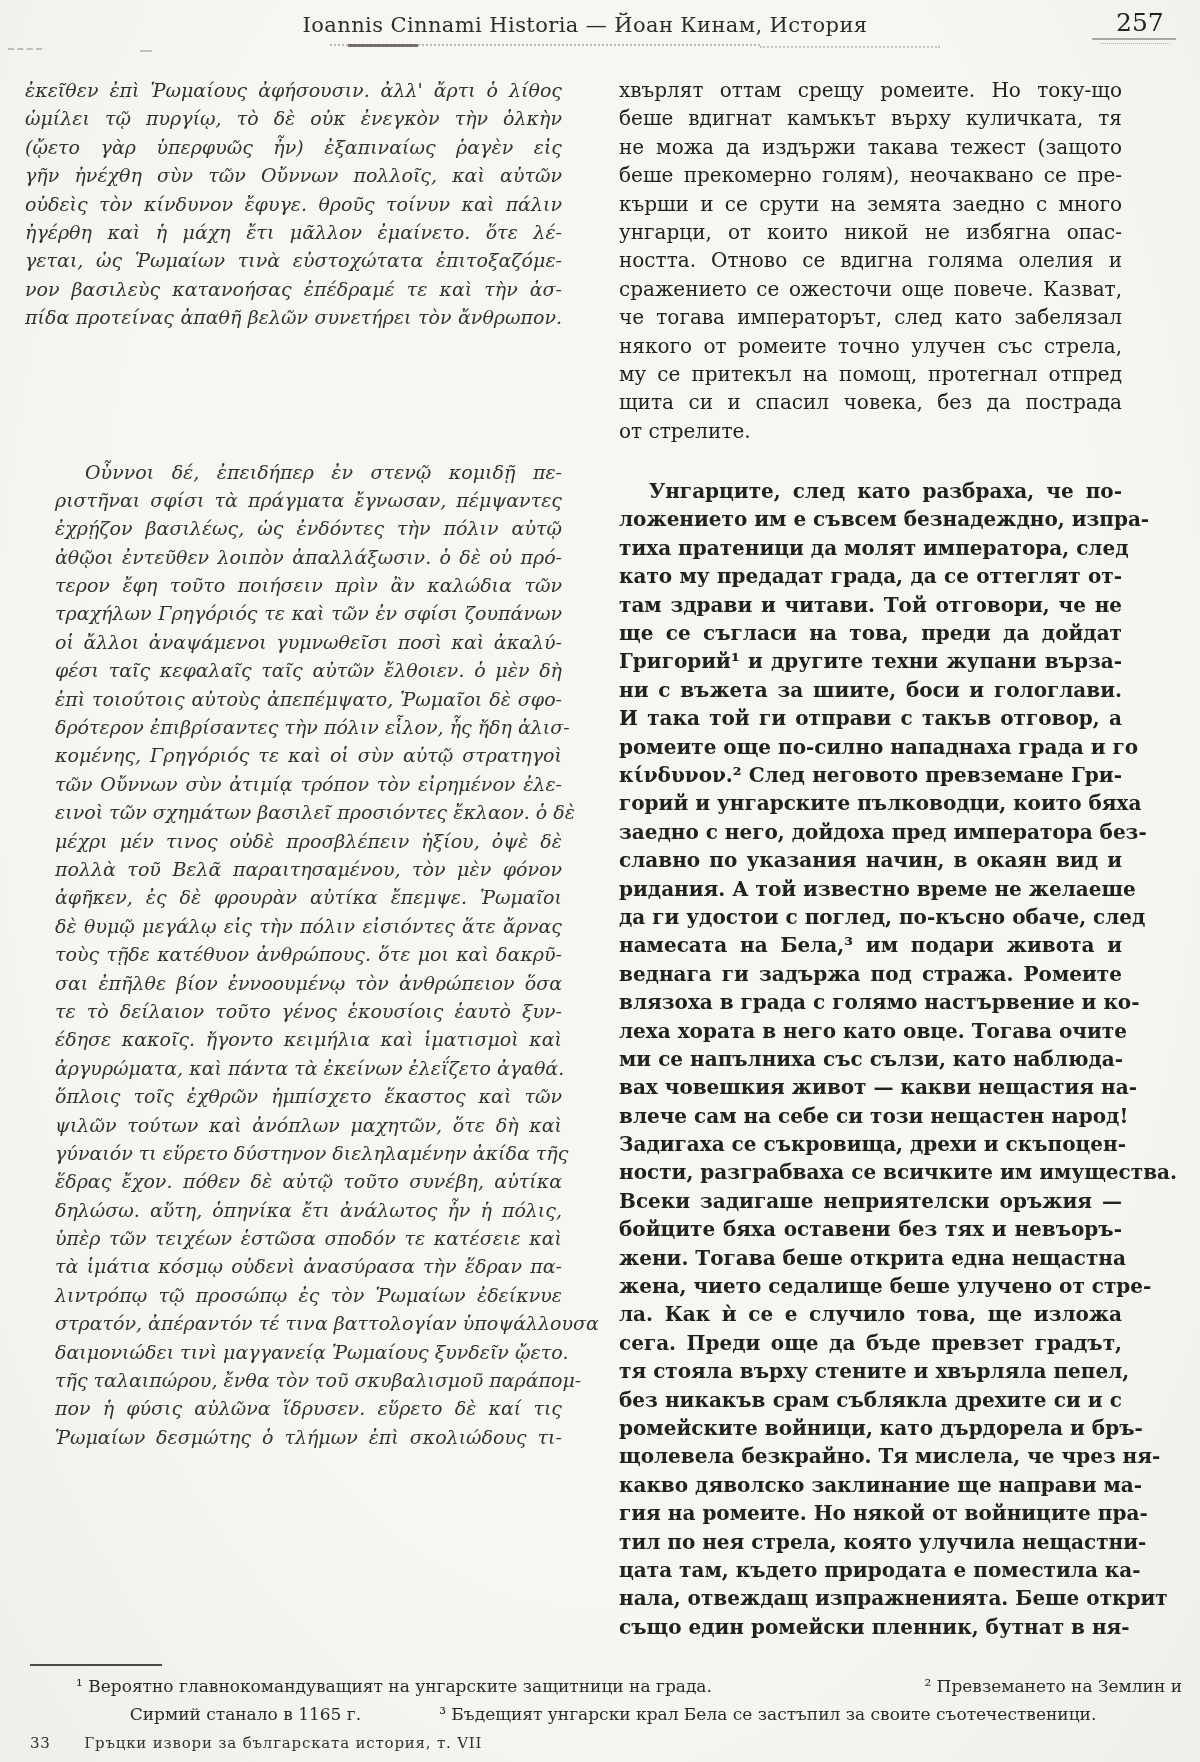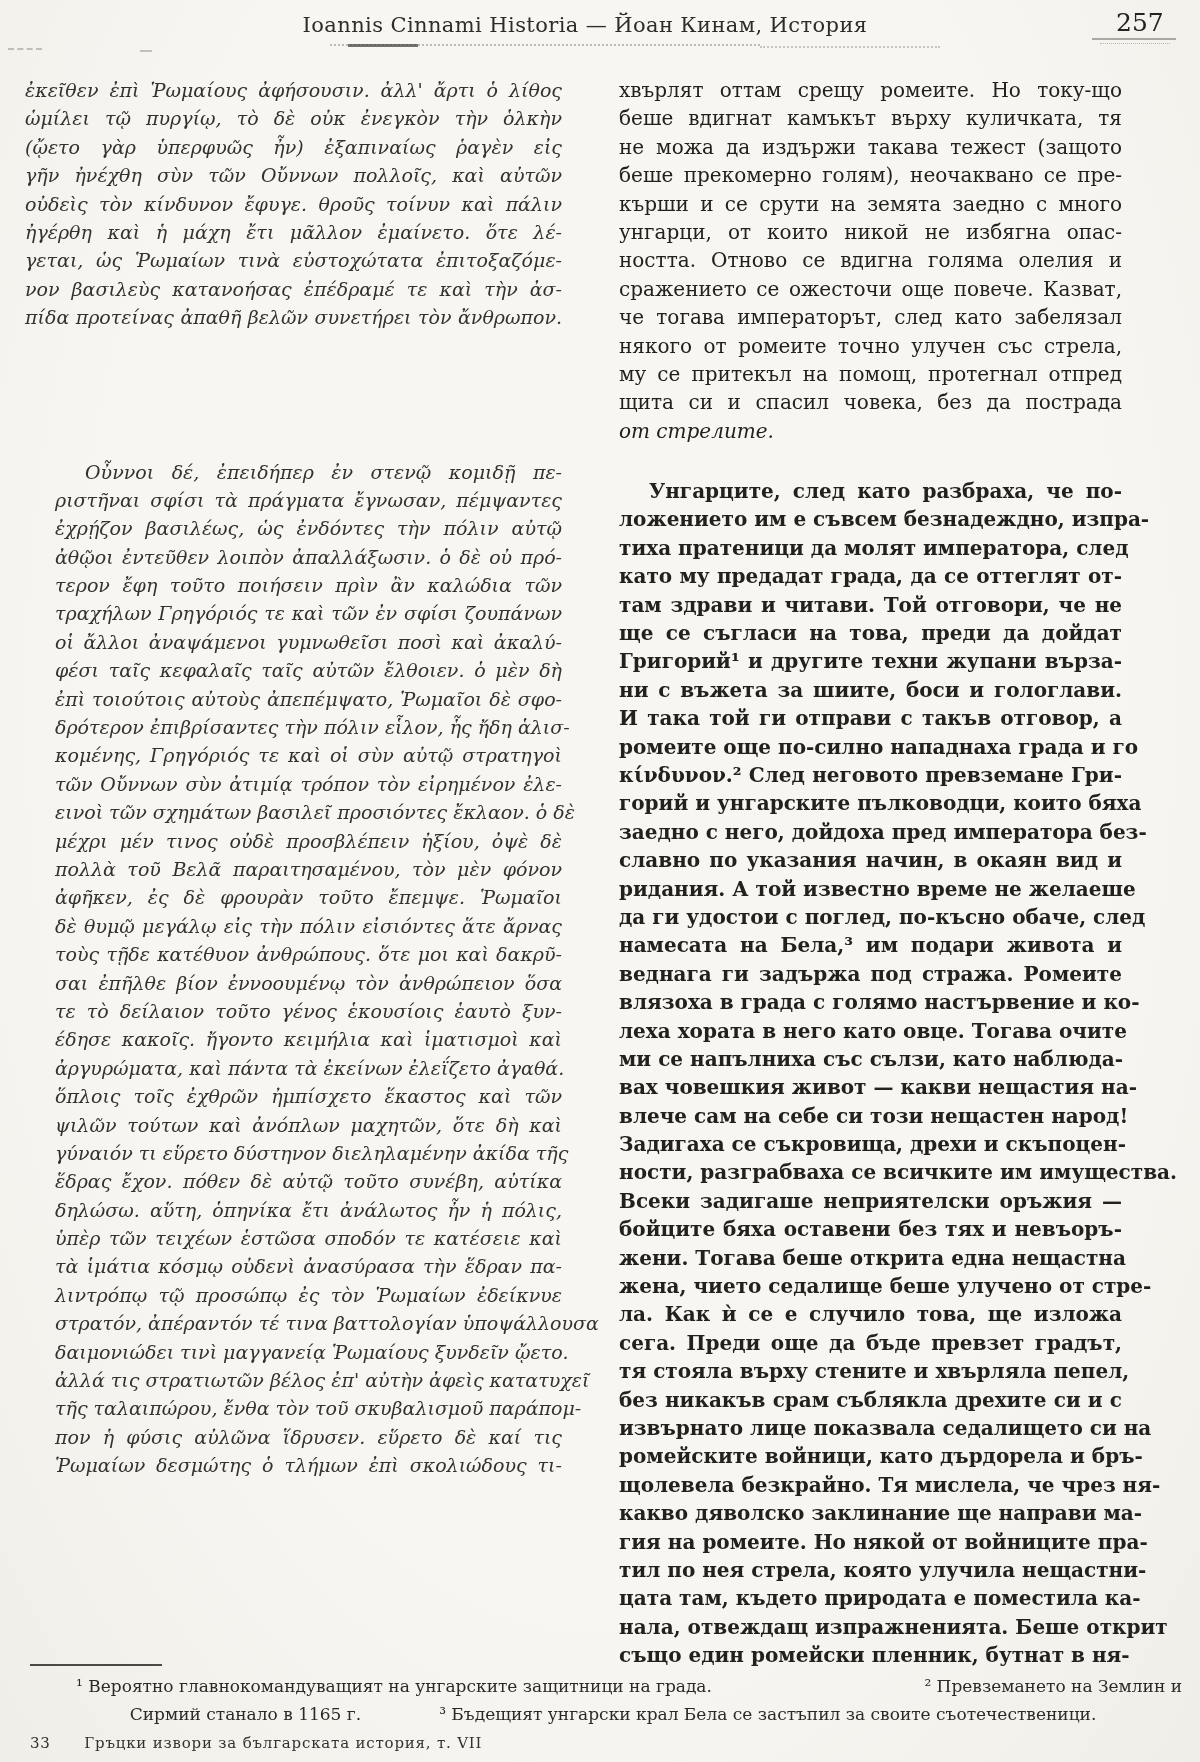--- a/index.html
+++ b/index.html
@@ -38,21 +38,21 @@
   .col-right{
     left:619px;width:503px;
     font-size:20px;color:#22211e;
   }
   .tline{
     height:28.4px;line-height:28.4px;
     text-align:justify;text-align-last:justify;-moz-text-align-last:justify;
     white-space:nowrap;
   }
   .tline.first-indent{text-indent:30px;}
-  .tline.short-last{text-align:left;text-align-last:left;font-style:italic;-moz-text-align-last:left;}
+  .tline.short-last{text-align:left;text-align-last:left;-moz-text-align-last:left;}
   .para-gap-left{margin-top:126px;margin-left:30px;}
   .para-gap-right{margin-top:32px;font-weight:bold;}
 
   .fn-rule{position:absolute;top:1664px;left:30px;width:132px;border-top:2px solid #4c4a45;}
   .footnotes{
     position:absolute;top:1672px;left:44px;width:1138px;
     font-size:17px;color:#2b2a27;
   }
   .fn-line1{display:flex;justify-content:space-between;line-height:28px;}
   .fn-a{padding-left:32px;}
@@ -102,38 +102,37 @@
         <div class="tline">τραχήλων Γρηγόριός τε καὶ τῶν ἐν σφίσι ζουπάνων</div>
         <div class="tline">οἱ ἄλλοι ἀναψάμενοι γυμνωθεῖσι ποσὶ καὶ ἀκαλύ-</div>
         <div class="tline">φέσι ταῖς κεφαλαῖς ταῖς αὐτῶν ἔλθοιεν. ὁ μὲν δὴ</div>
         <div class="tline">ἐπὶ τοιούτοις αὐτοὺς ἀπεπέμψατο, Ῥωμαῖοι δὲ σφο-</div>
         <div class="tline">δρότερον ἐπιβρίσαντες τὴν πόλιν εἷλον, ἧς ἤδη ἁλισ-</div>
         <div class="tline">κομένης, Γρηγόριός τε καὶ οἱ σὺν αὐτῷ στρατηγοὶ</div>
         <div class="tline">τῶν Οὔννων σὺν ἀτιμίᾳ τρόπον τὸν εἰρημένον ἐλε-</div>
         <div class="tline">εινοὶ τῶν σχημάτων βασιλεῖ προσιόντες ἔκλαον. ὁ δὲ</div>
         <div class="tline">μέχρι μέν τινος οὐδὲ προσβλέπειν ἠξίου, ὀψὲ δὲ</div>
         <div class="tline">πολλὰ τοῦ Βελᾶ παραιτησαμένου, τὸν μὲν φόνον</div>
-        <div class="tline">ἀφῆκεν, ἐς δὲ φρουρὰν τοῦτο ἔπεμψε. Ῥωμαῖοι</div>
+        <div class="tline">ἀφῆκεν, ἐς δὲ φρουρὰν αὐτίκα ἔπεμψε. Ῥωμαῖοι</div>
         <div class="tline">δὲ θυμῷ μεγάλῳ εἰς τὴν πόλιν εἰσιόντες ἅτε ἄρνας</div>
         <div class="tline">τοὺς τῇδε κατέθυον ἀνθρώπους. ὅτε μοι καὶ δακρῦ-</div>
         <div class="tline">σαι ἐπῆλθε βίον ἐννοουμένῳ τὸν ἀνθρώπειον ὅσα</div>
         <div class="tline">τε τὸ δείλαιον τοῦτο γένος ἑκουσίοις ἑαυτὸ ξυν-</div>
         <div class="tline">έδησε κακοῖς. ἤγοντο κειμήλια καὶ ἱματισμοὶ καὶ</div>
         <div class="tline">ἀργυρώματα, καὶ πάντα τὰ ἐκείνων ἐλεΐζετο ἀγαθά.</div>
         <div class="tline">ὅπλοις τοῖς ἐχθρῶν ἠμπίσχετο ἕκαστος καὶ τῶν</div>
         <div class="tline">ψιλῶν τούτων καὶ ἀνόπλων μαχητῶν, ὅτε δὴ καὶ</div>
         <div class="tline">γύναιόν τι εὕρετο δύστηνον διεληλαμένην ἀκίδα τῆς</div>
         <div class="tline">ἕδρας ἔχον. πόθεν δὲ αὐτῷ τοῦτο συνέβη, αὐτίκα</div>
         <div class="tline">δηλώσω. αὕτη, ὁπηνίκα ἔτι ἀνάλωτος ἦν ἡ πόλις,</div>
         <div class="tline">ὑπὲρ τῶν τειχέων ἑστῶσα σποδόν τε κατέσειε καὶ</div>
         <div class="tline">τὰ ἱμάτια κόσμῳ οὐδενὶ ἀνασύρασα τὴν ἕδραν πα-</div>
         <div class="tline">λιντρόπῳ τῷ προσώπῳ ἐς τὸν Ῥωμαίων ἐδείκνυε</div>
         <div class="tline">στρατόν, ἀπέραντόν τέ τινα βαττολογίαν ὑποψάλλουσα</div>
         <div class="tline">δαιμονιώδει τινὶ μαγγανείᾳ Ῥωμαίους ξυνδεῖν ᾤετο.</div>
-        <div class="tline">ἀλλά τις στρατιωτῶν βέλος ἐπ' αὐτὴν ἀφεὶς κατατυχεῖ</div>
         <div class="tline">τῆς ταλαιπώρου, ἔνθα τὸν τοῦ σκυβαλισμοῦ παράπομ-</div>
         <div class="tline">πον ἡ φύσις αὐλῶνα ἵδρυσεν. εὕρετο δὲ καί τις</div>
         <div class="tline">Ῥωμαίων δεσμώτης ὁ τλήμων ἐπὶ σκολιώδους τι-</div>
       </div>
   </div>
 
   <div class="col col-right">
     <div class="para">
         <div class="tline">хвърлят оттам срещу ромеите. Но току-що</div>
         <div class="tline">беше вдигнат камъкът върху куличката, тя</div>
@@ -176,21 +175,20 @@
         <div class="tline">Задигаха се съкровища, дрехи и скъпоцен-</div>
         <div class="tline">ности, разграбваха се всичките им имущества.</div>
         <div class="tline">Всеки задигаше неприятелски оръжия —</div>
         <div class="tline">бойците бяха оставени без тях и невъоръ-</div>
         <div class="tline">жени. Тогава беше открита една нещастна</div>
         <div class="tline">жена, чието седалище беше улучено от стре-</div>
         <div class="tline">ла. Как ѝ се е случило това, ще изложа</div>
         <div class="tline">сега. Преди още да бъде превзет градът,</div>
         <div class="tline">тя стояла върху стените и хвърляла пепел,</div>
         <div class="tline">без никакъв срам съблякла дрехите си и с</div>
-        <div class="tline">извърнато лице показвала седалището си на</div>
         <div class="tline">ромейските войници, като дърдорела и бръ-</div>
         <div class="tline">щолевела безкрайно. Тя мислела, че чрез ня-</div>
         <div class="tline">какво дяволско заклинание ще направи ма-</div>
         <div class="tline">гия на ромеите. Но някой от войниците пра-</div>
         <div class="tline">тил по нея стрела, която улучила нещастни-</div>
         <div class="tline">цата там, където природата е поместила ка-</div>
         <div class="tline">нала, отвеждащ изпражненията. Беше открит</div>
         <div class="tline">също един ромейски пленник, бутнат в ня-</div>
       </div>
   </div>

